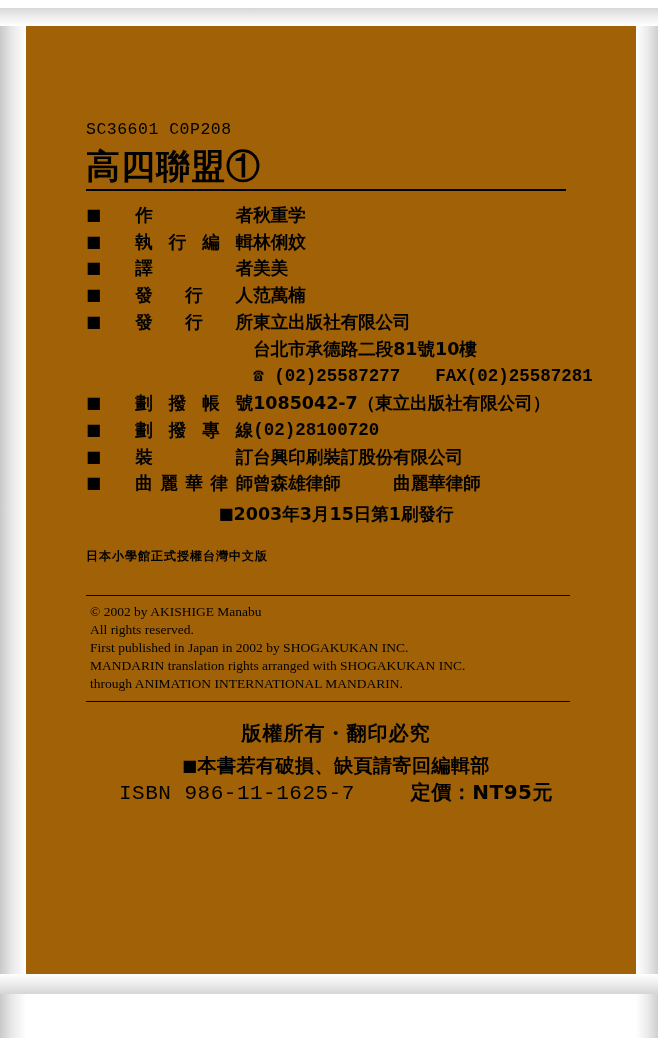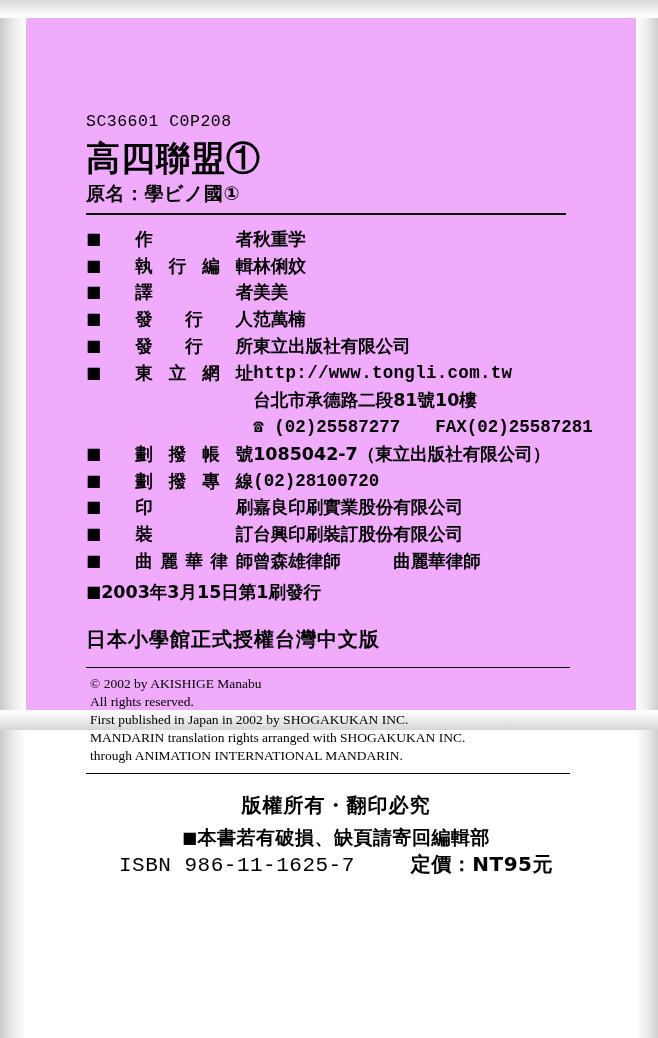--- a/index.html
+++ b/index.html
@@ -10,24 +10,24 @@
   body {
     width: 658px;
     height: 1038px;
     position: relative;
     font-family: "Liberation Serif", serif;
     color: #000000;
     overflow: hidden;
   }
   .page {
     position: absolute;
-    left: 0; top: 0;
+    left: 0; top: 8px;
     width: 658px;
-    height: 730px;
-    background: #f0abfc;
+    height: 986px;
+    background: #a16207;
   }
   
   .scan-edge-left {
     position: absolute;
     left: 0; top: 0;
     width: 26px; height: 1038px;
     background: linear-gradient(to right, #c9c9c9 0%, #e8e8e8 45%, #ffffff 100%);
   }
   .scan-edge-right {
     position: absolute;
@@ -127,32 +127,33 @@
     font-size: 16px;
     vertical-align: 1px;
   }
 
   .line-note {
     font-family: "DejaVu Sans", sans-serif;
     font-weight: bold;
     font-size: 17.5px;
     margin-top: 2px;
     letter-spacing: 0px;
+    text-align: center;
   }
 
   .authorized {
     font-family: "DejaVu Sans", sans-serif;
     font-weight: bold;
-    font-size: 20px;
+    font-size: 12px;
     letter-spacing: 1px;
     margin-top: 22px;
   }
 
   .copyright-box {
-    margin-top: 14px;
+    margin-top: 30px;
     border-top: 1.5px solid #000;
     border-bottom: 1.5px solid #000;
     padding: 7px 0 8px 4px;
     width: 480px;
   }
   .copyright-box div {
     font-family: "Liberation Serif", serif;
     font-size: 13.5px;
     line-height: 1.33;
     white-space: nowrap;
@@ -199,21 +200,20 @@
   <div class="scan-edge-left"></div>
   <div class="scan-edge-right"></div>
   <div class="scan-edge-top"></div>
   <div class="scan-edge-bottom"></div>
 
   <div class="content">
 
     <div class="code-line">SC36601 C0P208</div>
 
     <div class="title-main">高四聯盟①</div>
-    <div class="title-sub">原名：學ビノ國①</div>
 
     <hr class="rule">
 
     <table class="credits">
       <tbody>
         <tr>
           <td class="label"><span class="blk">■</span><span class="label-spread">作　　者</span></td>
           <td class="value">秋重学</td>
         </tr>
         <tr>
@@ -226,42 +226,34 @@
         </tr>
         <tr>
           <td class="label"><span class="blk">■</span><span class="label-spread">發 行 人</span></td>
           <td class="value">范萬楠</td>
         </tr>
         <tr>
           <td class="label"><span class="blk">■</span><span class="label-spread">發 行 所</span></td>
           <td class="value">東立出版社有限公司</td>
         </tr>
         <tr>
-          <td class="label"><span class="blk">■</span><span class="label-spread">東立網址</span></td>
-          <td class="value mono">http://www.tongli.com.tw</td>
-        </tr>
-        <tr>
           <td class="label"></td>
           <td class="value">台北市承德路二段81號10樓</td>
         </tr>
         <tr>
           <td class="label"></td>
           <td class="value mono-b">☎ (02)25587277　　FAX(02)25587281</td>
         </tr>
         <tr>
           <td class="label"><span class="blk">■</span><span class="label-spread">劃撥帳號</span></td>
           <td class="value">1085042-7（東立出版社有限公司）</td>
         </tr>
         <tr>
           <td class="label"><span class="blk">■</span><span class="label-spread">劃撥專線</span></td>
           <td class="value mono-b">(02)28100720</td>
-        </tr>
-        <tr>
-          <td class="label"><span class="blk">■</span><span class="label-spread">印　　刷</span></td>
-          <td class="value">嘉良印刷實業股份有限公司</td>
         </tr>
         <tr>
           <td class="label"><span class="blk">■</span><span class="label-spread">裝　　訂</span></td>
           <td class="value">台興印刷裝訂股份有限公司</td>
         </tr>
         <tr>
           <td class="label"><span class="blk">■</span><span class="label-spread">曲麗華律師</span></td>
           <td class="value">曾森雄律師　　　曲麗華律師</td>
         </tr>
       </tbody>

